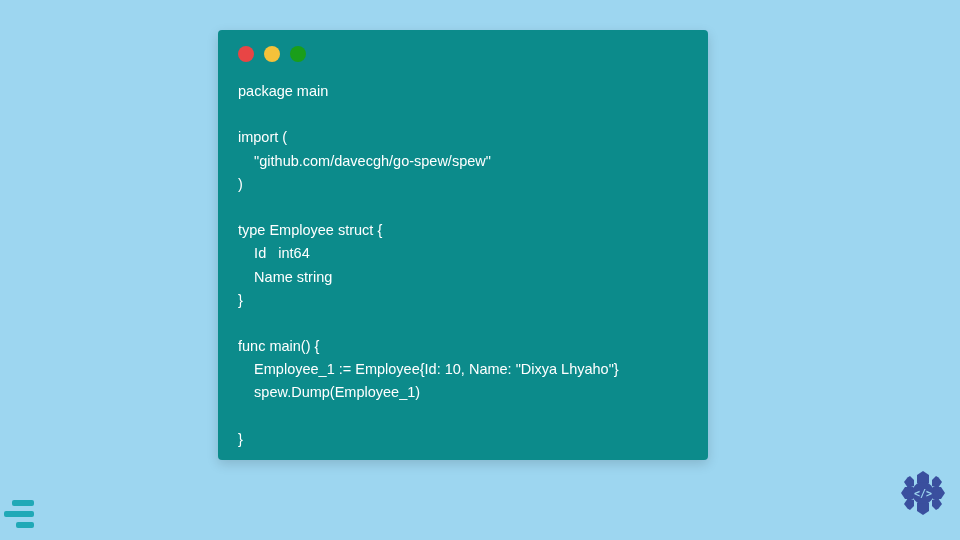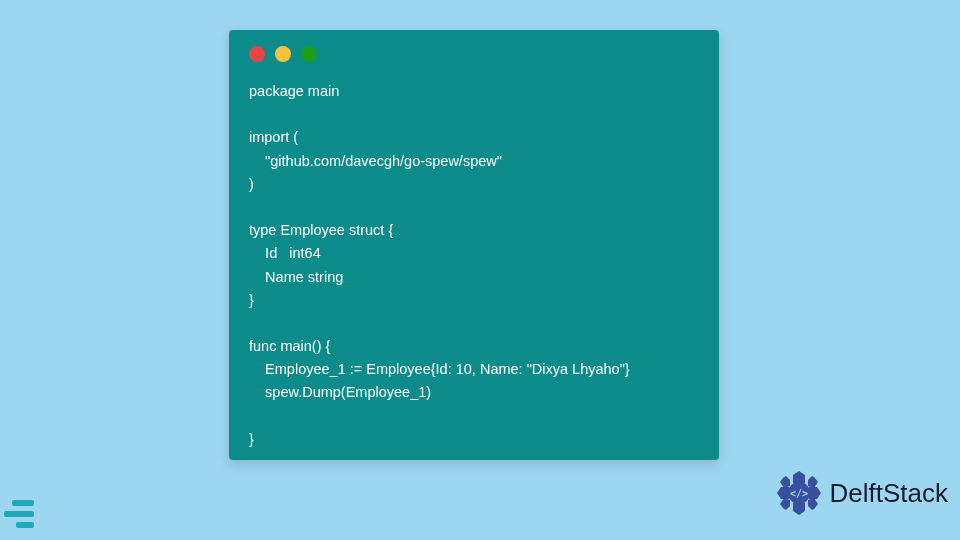--- a/index.html
+++ b/index.html
@@ -18,21 +18,20 @@
     .code-window {
       position: absolute;
       top: 30px;
       left: 218px;
       width: 490px;
       height: 430px;
       background: #0c8b8b;
       border-radius: 4px;
       box-shadow: 0 4px 12px rgba(0,0,0,0.15);
       padding: 16px 20px;
-      margin-left: 11px;
     }
     .window-controls {
       display: flex;
       gap: 10px;
       margin-bottom: 18px;
     }
     .window-dot {
       width: 16px;
       height: 16px;
       border-radius: 50%;
@@ -142,14 +141,13 @@
       <polygon points="-22,0 -18,-6 -10,-6 -6,0 -10,6 -18,6" fill="#3a4f9e"></polygon>
       <polygon points="22,0 18,-6 10,-6 6,0 10,6 18,6" fill="#3a4f9e"></polygon>
       <polygon points="15.5,-15.5 19,-11 15,-5 9,-7 9,-13 13,-17" fill="#3a4f9e"></polygon>
       <polygon points="-15.5,-15.5 -19,-11 -15,-5 -9,-7 -9,-13 -13,-17" fill="#3a4f9e"></polygon>
       <polygon points="15.5,15.5 19,11 15,5 9,7 9,13 13,17" fill="#3a4f9e"></polygon>
       <polygon points="-15.5,15.5 -19,11 -15,5 -9,7 -9,13 -13,17" fill="#3a4f9e"></polygon>
       <circle cx="0" cy="0" r="11" fill="#3a4f9e"></circle>
       <text x="0" y="4" text-anchor="middle" fill="#9dd6f0" font-size="10" font-family="monospace" font-weight="bold">&lt;/&gt;</text>
     </g>
   </svg>
-  <div class="delft-text"><span>Delft</span><span class="stack">Stack</span></div>
 </div>
 
 </body></html>

